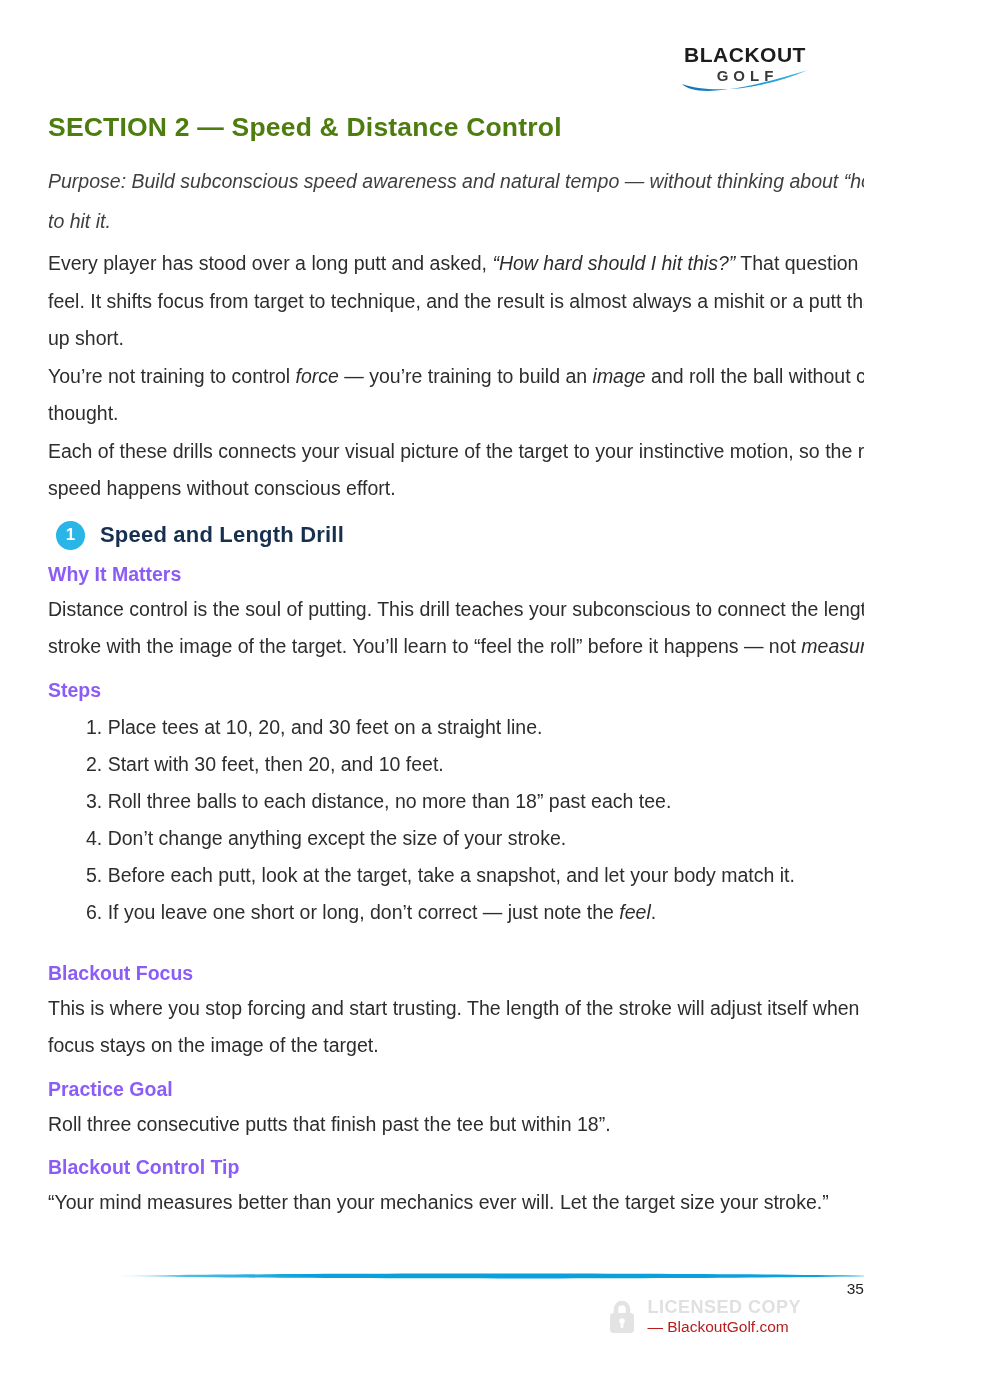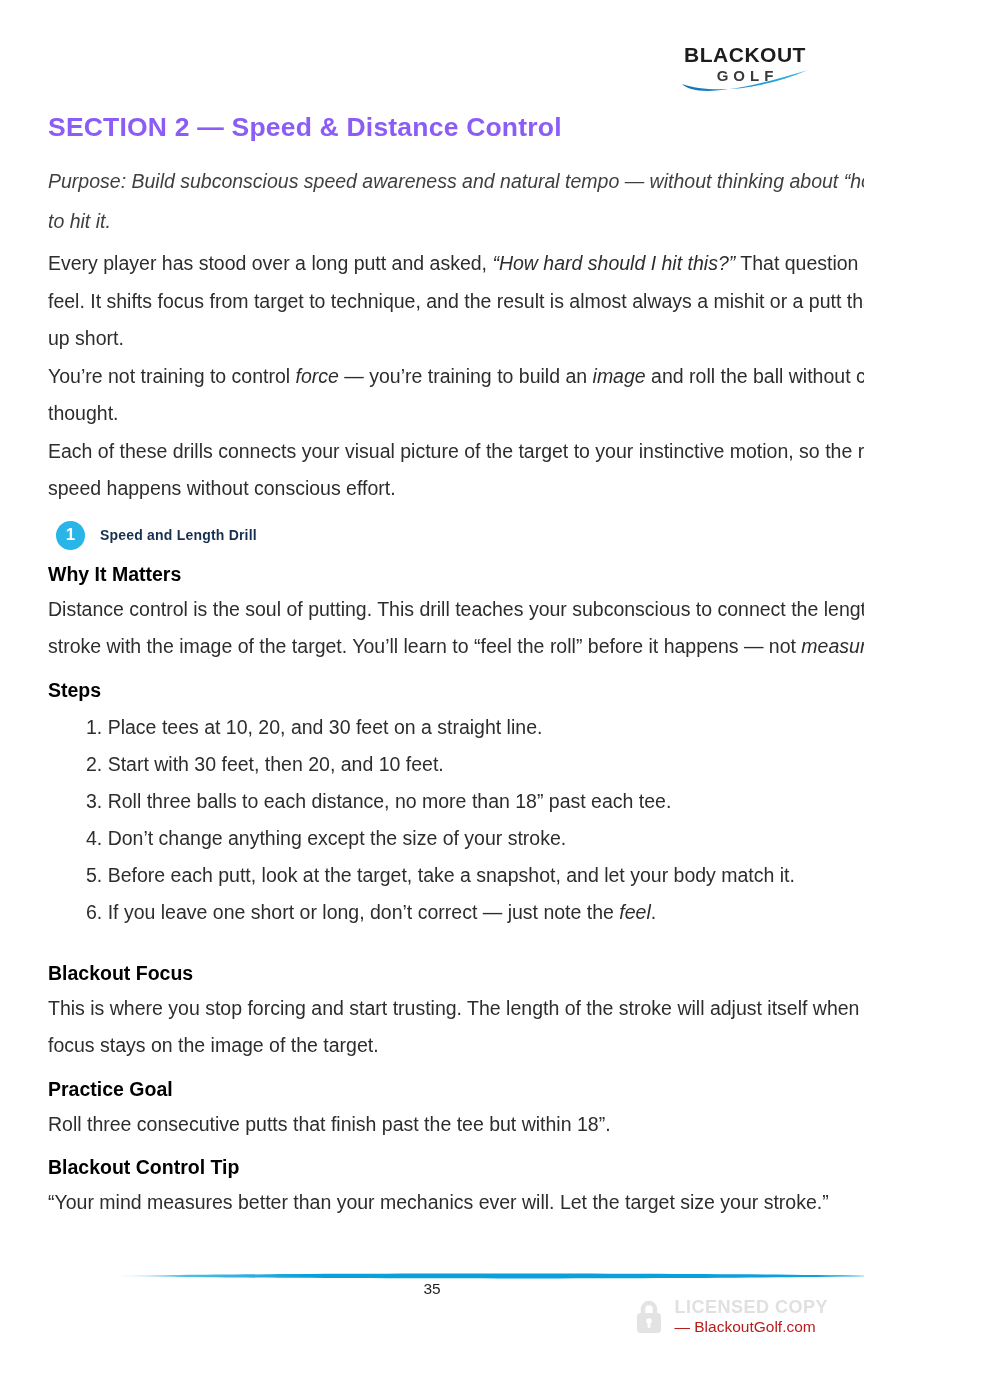--- a/index.html
+++ b/index.html
@@ -9,41 +9,41 @@
   }
 
   
   .logo { position:absolute; top:44px; right:58px; width:122px; text-align:center; }
   .logo-name { font-size:21px; font-weight:800; letter-spacing:0.5px; color:#1d1d1d; line-height:22px; }
   .logo-sub  { position:relative; z-index:2; font-size:15px; font-weight:700; letter-spacing:5px; color:#3a3a3a; margin-top:1px; text-indent:5px; }
   .logo-swoosh { position:absolute; left:-6px; top:22px; width:134px; height:32px; z-index:1; }
 
   
   .content { position:absolute; left:48px; top:0; width:906px; }
-  .page-title { margin:112px 0 0 0; font-size:26.5px; font-weight:800; color:#8b5cf6; letter-spacing:0.2px; }
+  .page-title { margin:112px 0 0 0; font-size:26.5px; font-weight:800; color:#4d7c0f; letter-spacing:0.2px; }
   .purpose { font-style:italic; font-size:19.5px; line-height:40px; color:#3f3f3f; margin:18px 0 4px 0; }
   .para { font-size:19.5px; line-height:37.5px; margin:0; }
   .it { font-style:italic; }
   .bi { font-style:italic; font-weight:400; }
 
   .drill-head { display:flex; align-items:center; gap:15px; margin:13px 0 0 8px; }
   .badge { width:29px; height:29px; border-radius:50%; background:#29b5e8; color:#ffffff;
            font-weight:700; font-size:17px; display:flex; align-items:center; justify-content:center; flex:0 0 auto; }
-  .drill-title { font-size:14px; font-weight:800; color:#17304f; letter-spacing:0.2px; }
+  .drill-title { font-size:22px; font-weight:800; color:#17304f; letter-spacing:0.2px; }
 
-  .h3 { font-size:19.5px; font-weight:700; color:#000000; margin:7px 0 0 0; line-height:34px; }
+  .h3 { font-size:19.5px; font-weight:700; color:#8b5cf6; margin:7px 0 0 0; line-height:34px; }
   .steps { margin:2px 0 0 38px; }
   .step { font-size:19.5px; line-height:37px; }
   .gap-lg { margin-top:25px; }
 
   
   .footer-divider { position:absolute; left:118px; top:1272px; width:764px; height:8px; }
-  .page-number { position:absolute; left:0; top:1280px; width:100%; text-align:center;
+  .page-number { position:absolute; left:0; top:1280px; width:100%; text-align:right;
                  font-size:15.5px; color:#1f1f1f; }
-  .watermark { position:absolute; right:36px; top:1297px; display:flex; align-items:center; gap:10px; }
+  .watermark { position:absolute; right:63px; top:1297px; display:flex; align-items:center; gap:10px; }
   .wm-text { text-align:left; color:#e0e0e0; }
   .wm-line1 { font-size:18px; font-weight:800; letter-spacing:0.5px; line-height:20px; }
   .wm-line2 { font-size:15.5px; font-weight:400; line-height:19px; color:#b91c1c; }
 </style>
 </head>
 <body>
 
 <div class="page">
 
   <div class="logo">

